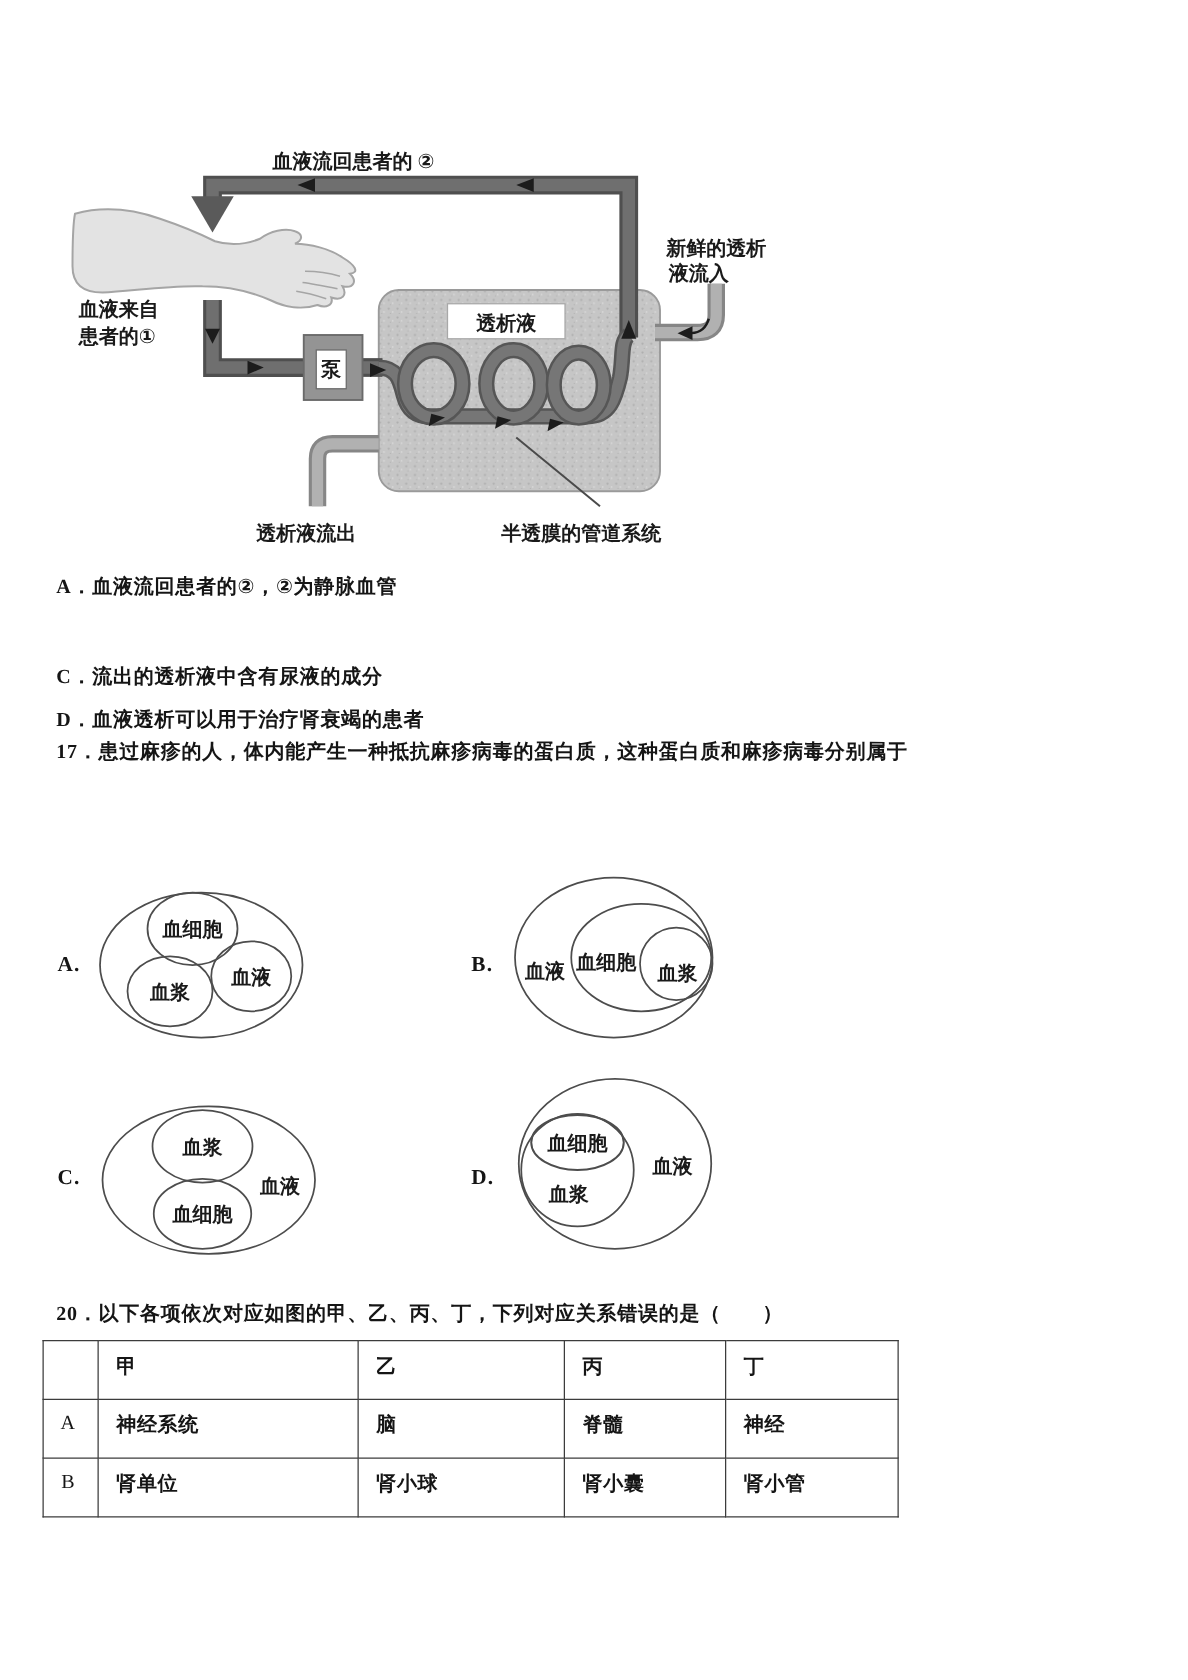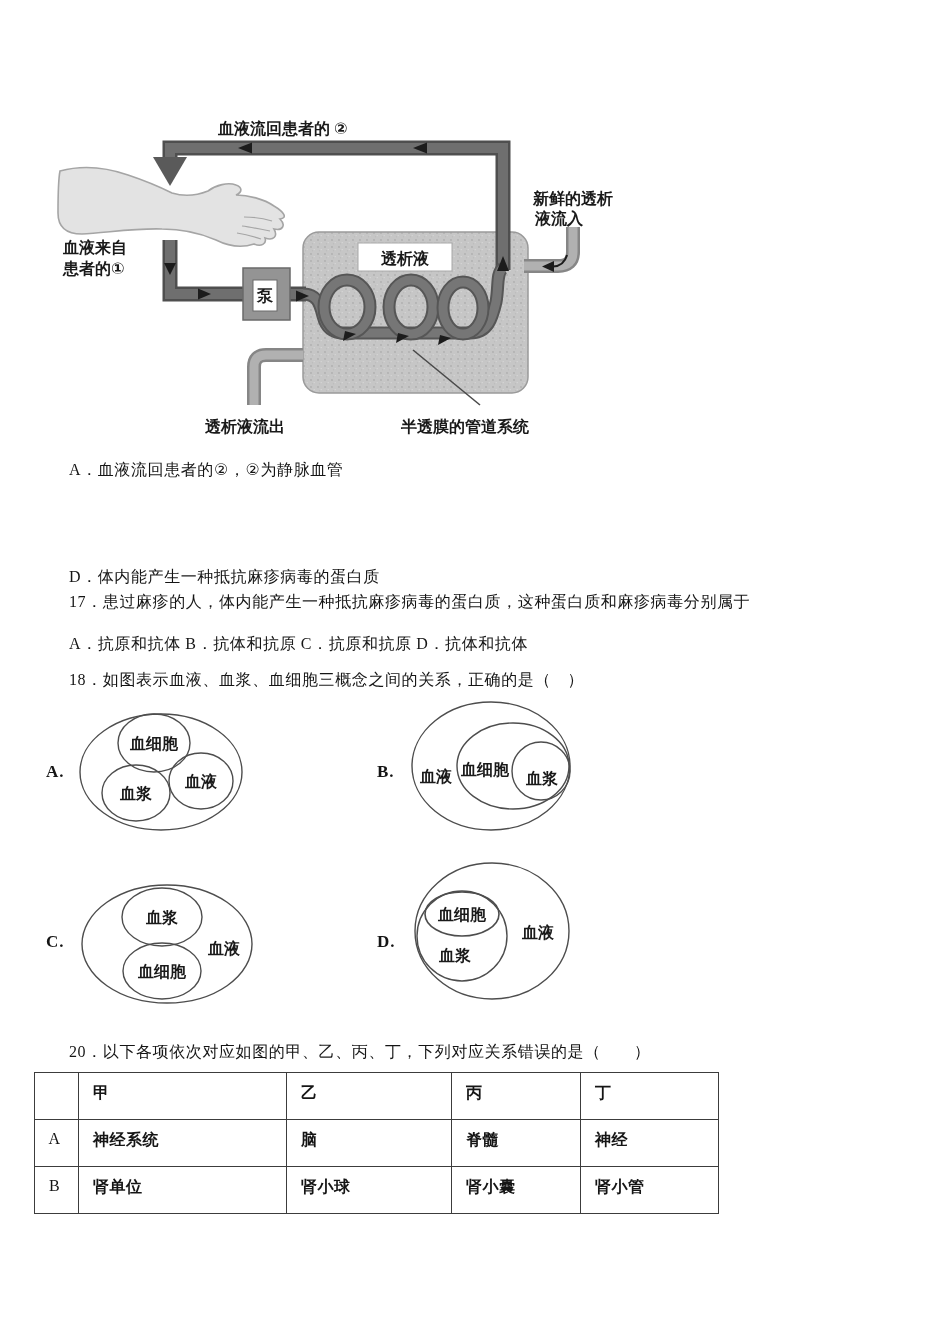--- a/index.html
+++ b/index.html
@@ -1,19 +1,19 @@
 <!DOCTYPE html>
 <html><head>
 <meta charset="utf-8">
 <style>
   html,body{margin:0;padding:0;background:#ffffff;}
   .page{position:relative;width:950px;height:1344px;background:#ffffff;overflow:hidden;
         font-family:"Liberation Serif","DejaVu Sans",serif;color:#151515;}
-  .tline{position:absolute;left:45px;font-size:16px;font-weight:400;letter-spacing:0.6px;
-         white-space:nowrap;line-height:20px;margin-left:24px;}
+  .tline{position:absolute;left:45px;font-size:16px;font-weight:700;letter-spacing:0.6px;
+         white-space:nowrap;line-height:20px;}
   .fig{position:absolute;left:50px;top:105px;}
   .figtext{font-size:16px;font-weight:600;fill:#1a1a1a;}
   .vennsvg{position:absolute;}
   .venntext{font-size:16px;font-weight:600;fill:#1a1a1a;text-anchor:middle;}
   .vletter{position:absolute;font-size:17px;font-weight:700;letter-spacing:1px;}
   .qtable{position:absolute;left:34px;top:1072px;border-collapse:collapse;table-layout:fixed;
           font-size:16px;font-weight:600;letter-spacing:0.5px;}
   .qtable td{border:1.6px solid #3c3c3c;vertical-align:top;padding:10px 4px 0 14px;height:36px;
              overflow:hidden;white-space:nowrap;}
   .qtable td.rowletter{text-align:center;padding-left:0;font-weight:500;
@@ -106,26 +106,25 @@
     <text class="figtext" x="168" y="29" font-size="18">血液流回患者的 ②</text>
     <text class="figtext" x="13" y="148">血液来自</text>
     <text class="figtext" x="13" y="169">患者的①</text>
     <text class="figtext" x="483" y="99">新鲜的透析</text>
     <text class="figtext" x="485" y="119">液流入</text>
     <text class="figtext" x="195" y="327" text-anchor="middle">透析液流出</text>
     <text class="figtext" x="415" y="327" text-anchor="middle">半透膜的管道系统</text>
   </svg>
 
   <div class="tline" style="top:460px">A．血液流回患者的②，②为静脉血管</div>
-  <div class="tline" style="top:567px">D．体内能产生一种抵抗麻疹病毒的蛋白质</div>
+  <div class="tline" style="top:532px">C．流出的透析液中含有尿液的成分</div>
+  <div class="tline" style="top:567px">D．血液透析可以用于治疗肾衰竭的患者</div>
 
   <div class="tline" style="top:592px">17．患过麻疹的人，体内能产生一种抵抗麻疹病毒的蛋白质，这种蛋白质和麻疹病毒分别属于</div>
-  <div class="tline" style="top:634px">A．抗原和抗体 B．抗体和抗原  C．抗原和抗原  D．抗体和抗体</div>
-
-  <div class="tline" style="top:670px">18．如图表示血液、血浆、血细胞三概念之间的关系，正确的是（　）</div>
+
 
   <div class="vletter" style="left:46px;top:762px">A.</div>
   <svg class="vennsvg" style="left:78px;top:708px" width="172" height="128" viewBox="0 0 172 128">
     <ellipse cx="83" cy="64" rx="81" ry="58" fill="none" stroke="#4d4d4d" stroke-width="1.4"></ellipse>
     <ellipse cx="76" cy="35" rx="36" ry="29" fill="none" stroke="#4d4d4d" stroke-width="1.4"></ellipse>
     <ellipse cx="58" cy="85" rx="34" ry="28" fill="none" stroke="#4d4d4d" stroke-width="1.4"></ellipse>
     <ellipse cx="123" cy="73" rx="32" ry="28" fill="none" stroke="#4d4d4d" stroke-width="1.4"></ellipse>
     <text class="venntext" x="76" y="41">血细胞</text>
     <text class="venntext" x="58" y="91">血浆</text>
     <text class="venntext" x="123" y="79">血液</text>

